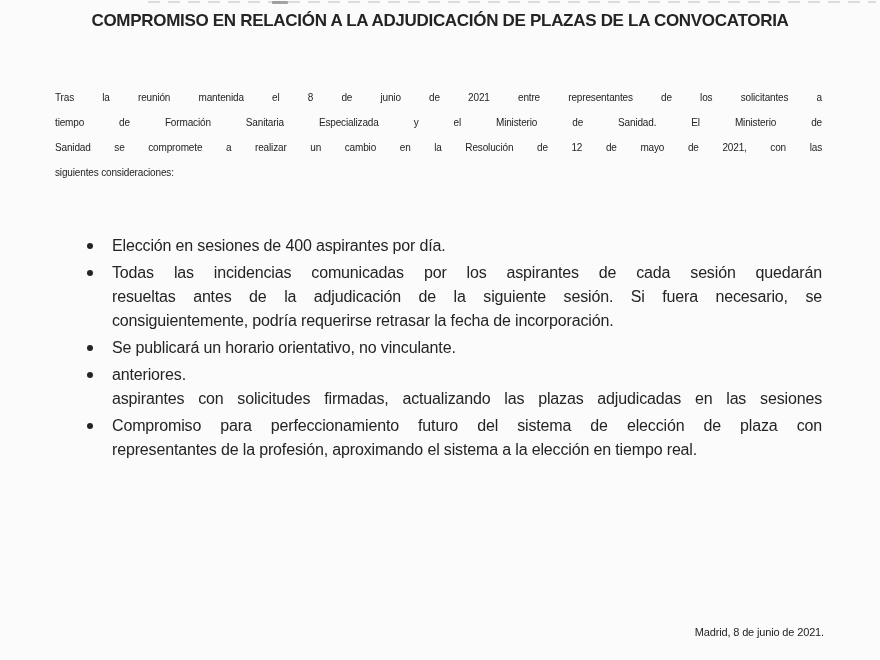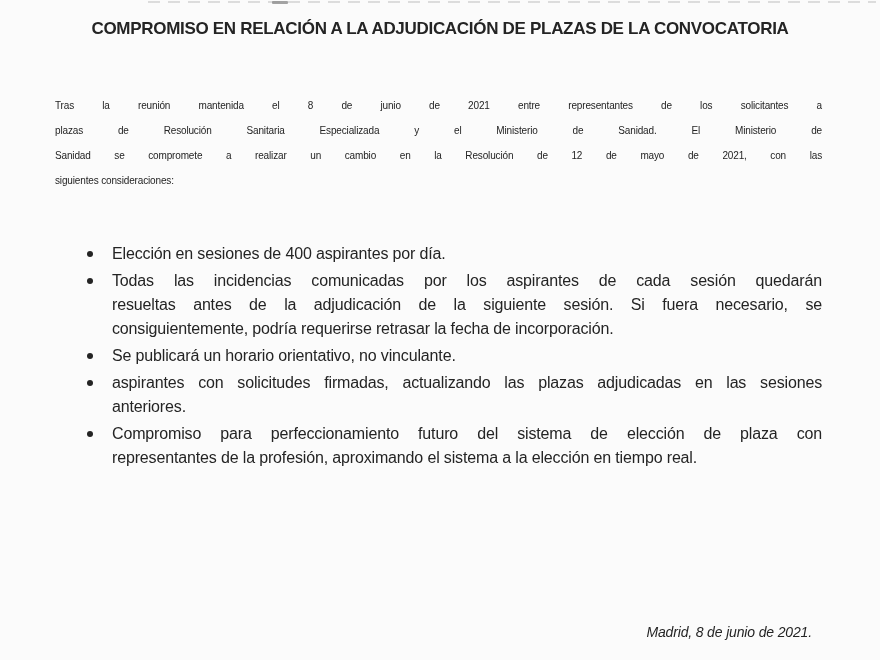--- a/index.html
+++ b/index.html
@@ -37,21 +37,20 @@
     border-radius: 1px;
     opacity: 0.8;
   }
   .doc-title {
     padding-top: 9px;
     text-align: center;
     font-weight: bold;
     font-size: 17px;
     line-height: 23px;
     letter-spacing: -0.3px;
-    margin-top: 8px;
   }
   .intro-paragraph {
     margin: 53px 58px 0 55px; 
     font-size: 10px;
     line-height: 25px;
   }
   .commitments-list {
     margin: 49px 58px 0 86px;
   }
   .bullet-item {
@@ -74,41 +73,40 @@
     text-align: justify;
     text-align-last: justify;
   }
   .line.last {
     text-align: justify;
     text-align-last: left;
   }
   .dateline {
     position: absolute;
     top: 621px;
-    right: 68px;
-    font-size: 14px;
+    right: 56px;
+    font-size: 11px;
     line-height: 22px;
-    font-style: italic;
   }
 </style>
 </head>
 <body>
 
 <div class="doc-page">
 
   <div class="scan-artifact"></div>
   <div class="scan-artifact-dark"></div>
 
   <div class="doc-title">
     <div>COMPROMISO EN RELACIÓN A LA ADJUDICACIÓN DE PLAZAS DE LA CONVOCATORIA</div>
   </div>
 
   <div class="intro-paragraph">
       <div class="line">Tras la reunión mantenida el 8 de junio de 2021 entre representantes de los solicitantes a</div>
-      <div class="line">plazas de Resolución Sanitaria Especializada y el Ministerio de Sanidad. El Ministerio de</div>
+      <div class="line">tiempo de Formación Sanitaria Especializada y el Ministerio de Sanidad. El Ministerio de</div>
       <div class="line">Sanidad se compromete a realizar un cambio en la Resolución de 12 de mayo de 2021, con las</div>
       <div class="line last">siguientes consideraciones:</div>
     </div>
 
   <div class="commitments-list">
       <div class="bullet-item">
         <span class="dot"></span>
         <div>
           <div class="line last">Elección en sesiones de 400 aspirantes por día.</div>
         </div>
@@ -123,22 +121,22 @@
       </div>
       <div class="bullet-item">
         <span class="dot"></span>
         <div>
           <div class="line last">Se publicará un horario orientativo, no vinculante.</div>
         </div>
       </div>
       <div class="bullet-item">
         <span class="dot"></span>
         <div>
+          <div class="line last">anteriores.</div>
           <div class="line">aspirantes con solicitudes firmadas, actualizando las plazas adjudicadas en las sesiones</div>
-          <div class="line last">anteriores.</div>
         </div>
       </div>
       <div class="bullet-item">
         <span class="dot"></span>
         <div>
           <div class="line">Compromiso para perfeccionamiento futuro del sistema de elección de plaza con</div>
           <div class="line last">representantes de la profesión, aproximando el sistema a la elección en tiempo real.</div>
         </div>
       </div>
     </div>

